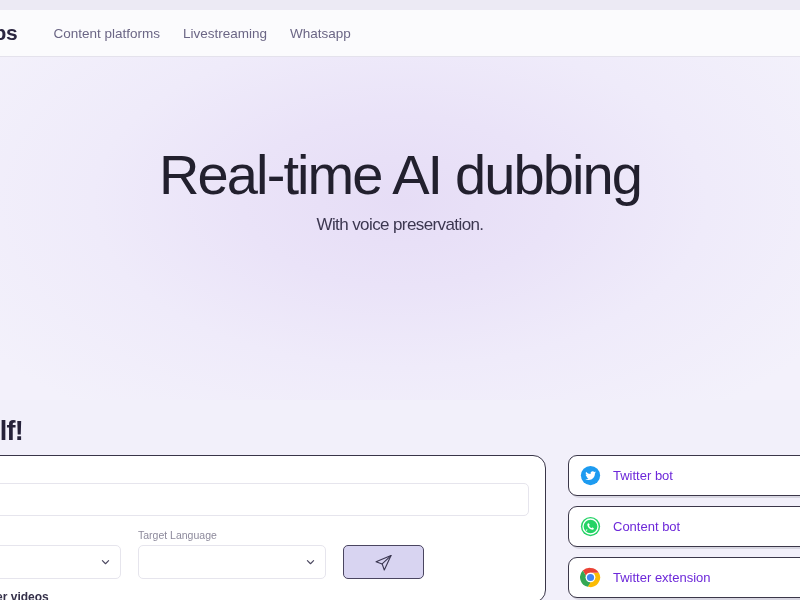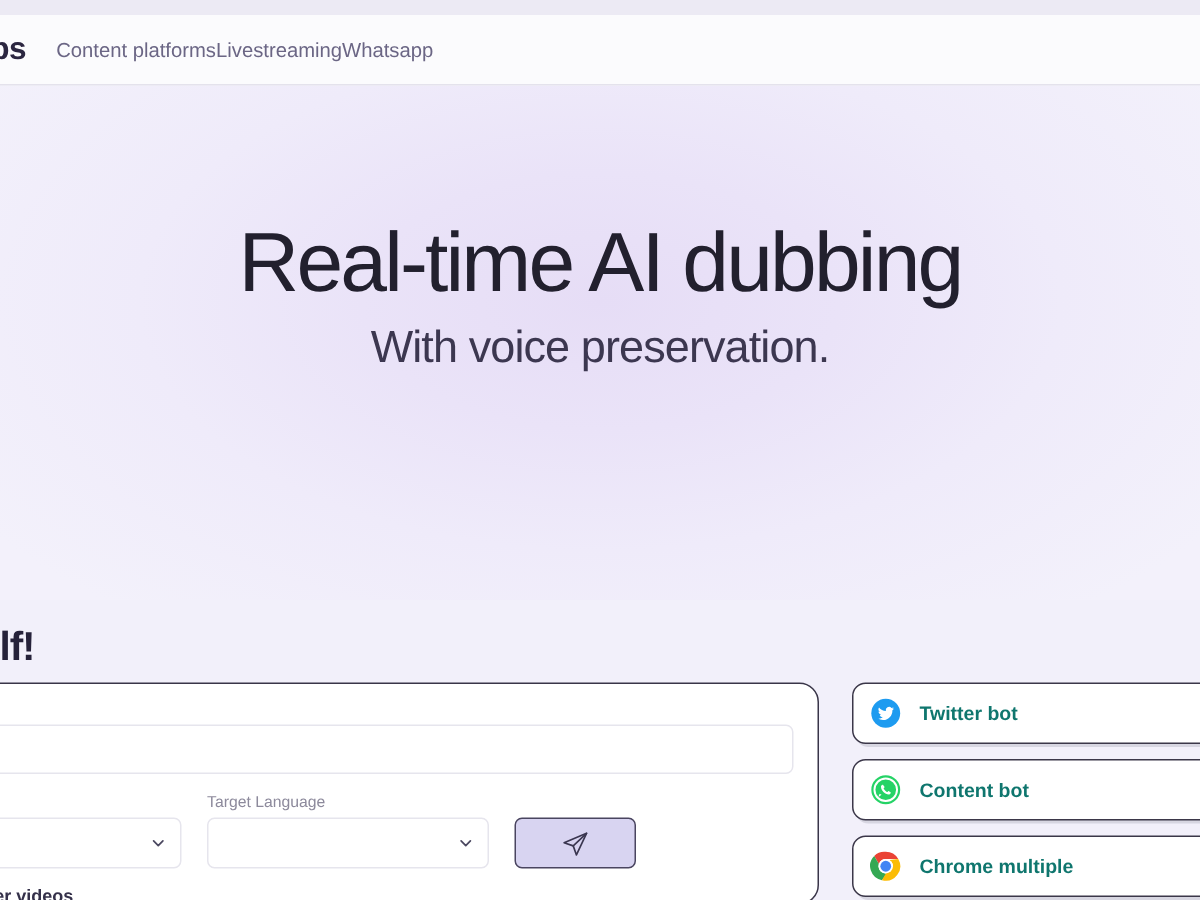--- a/index.html
+++ b/index.html
@@ -43,21 +43,22 @@
     font-weight: 700;
     color: #2b2640;
     letter-spacing: -0.3px;
     margin-left: -19px;
     white-space: nowrap;
   }
 
   #nav-links {
     display: flex;
     align-items: center;
-    margin-left: 20px;
+    gap: 23px;
+    margin-left: 36px;
   }
 
   .nav-link {
     font-size: 13.5px;
     color: #6b6685;
     white-space: nowrap;
     cursor: pointer;
   }
 
   
@@ -85,21 +86,21 @@
     color: #22202e;
     letter-spacing: -1.9px;
     line-height: 1;
   }
 
   #hero-subtitle {
     position: absolute;
     top: 158px;
     width: 800px;
     text-align: center;
-    font-size: 30px;
+    font-size: 17px;
     font-weight: 500;
     color: #3c3750;
     letter-spacing: -0.6px;
   }
 
   #hero-desc {
     position: absolute;
     top: 222px;
     left: 160px;
     width: 480px;
@@ -237,22 +238,22 @@
     box-shadow: 2px 2px 0 rgba(40,36,58,0.13);
     display: flex;
     align-items: center;
     padding-left: 11px;
     gap: 12px;
     cursor: pointer;
   }
 
   .side-card-label {
     font-size: 13px;
-    font-weight: 700;
-    color: #0f766e;
+    font-weight: 400;
+    color: #6d28d9;
     white-space: nowrap;
   }
 
   .brand-icon { width: 21px; height: 21px; flex: none; }
 </style>
 </head>
 <body>
 
 <div id="top-strip"></div>
 
@@ -337,16 +338,16 @@
 
   <div class="side-card">
     <svg class="brand-icon" viewBox="0 0 24 24">
       <circle cx="12" cy="12" r="11" fill="#ffffff"></circle>
       <path d="M12 1a11 11 0 0 1 9.53 5.5H12a5.5 5.5 0 0 0-5.22 3.78L3.2 4.1A10.98 10.98 0 0 1 12 1z" fill="#ea4335"></path>
       <path d="M3.2 4.1l3.58 6.18A5.5 5.5 0 0 0 12 17.5c.3 0 .6-.02.88-.07L9.1 22.6A11 11 0 0 1 3.2 4.1z" fill="#34a853"></path>
       <path d="M21.53 6.5A11 11 0 0 1 9.1 22.6l4.3-7.45A5.5 5.5 0 0 0 17.5 12c0-2.02-1.09-3.79-2.72-4.74z" fill="#fbbc05"></path>
       <circle cx="12" cy="12" r="5.5" fill="#ffffff"></circle>
       <circle cx="12" cy="12" r="4.1" fill="#4285f4"></circle>
     </svg>
-    <span class="side-card-label">Chrome multiple</span>
+    <span class="side-card-label">Twitter extension</span>
   </div>
 
 </div>
 
 </body></html>

